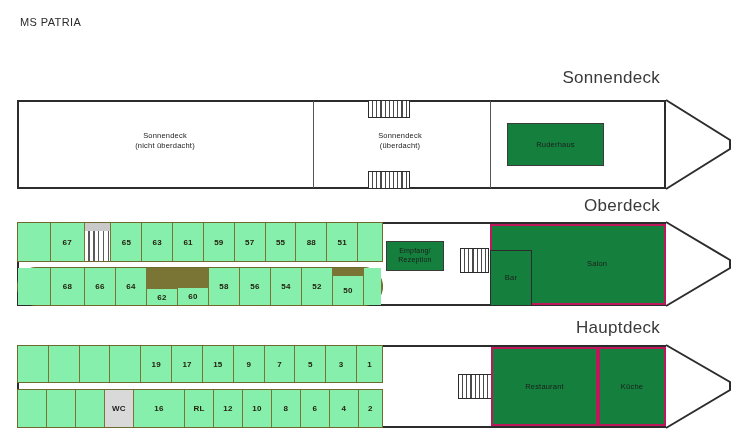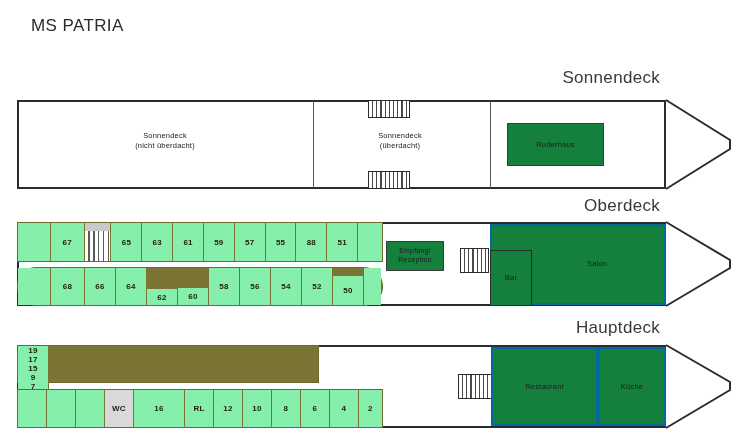--- a/index.html
+++ b/index.html
@@ -10,22 +10,22 @@
     width: 750px; height: 448px;
     position: relative;
     font-family: "Liberation Sans", "DejaVu Sans", sans-serif;
     overflow: hidden;
     -webkit-font-smoothing: antialiased;
   }
 
   
   #ship-title {
     position: absolute;
-    left: 31px; top: 16px;
-    font-size: 17px;
+    left: 20px; top: 16px;
+    font-size: 11px;
     letter-spacing: 0.4px;
     color: #2b2b2b;
     white-space: nowrap;
   }
 
   
   .deck-caption {
     position: absolute;
     font-size: 17px;
     color: #3a3a3a;
@@ -60,21 +60,21 @@
     background: #15803d;
     display: flex;
     align-items: center;
     justify-content: center;
     text-align: center;
     font-size: 7.5px;
     color: #1c1c1c;
     line-height: 1.25;
     letter-spacing: 0.2px;
   }
-  .room.thick { border: 2px solid #0369a1; }
+  .room.thick { border: 2px solid #be185d; }
 
   
   .area-label {
     position: absolute;
     text-align: center;
     font-size: 7.5px;
     color: #1c1c1c;
     line-height: 1.35;
     letter-spacing: 0.2px;
     white-space: pre-line;
@@ -260,21 +260,21 @@
 
 <div class="deck">
 
   <div class="hull-body" style="left:17px; top:345px; width:649px; height:83px;"></div>
 
   <svg class="bow-svg" style="left:664px; top:343px;" width="74" height="87" viewBox="0 0 74 87">
     <path d="M2,2 L66,39 L66,47 L2,85" fill="#ffffff" stroke="#2c2c2c" stroke-width="2" stroke-linejoin="miter"></path>
     <line x1="66" y1="39" x2="66" y2="47" stroke="#2c2c2c" stroke-width="2"></line>
   </svg>
 
-  <div class="cabin-row" style="left:17px; top:345px; width:302px; height:38px;flex-direction:column;" id="hd-top">
+  <div class="cabin-row" style="left:17px; top:345px; width:366px; height:38px;" id="hd-top">
       <div class="cabin empty" style="width: 31px;"></div>
       <div class="cabin empty" style="width: 31px;"></div>
       <div class="cabin empty" style="width: 31px;"></div>
       <div class="cabin empty" style="width: 31px;"></div>
       <div class="cabin" style="width: 31px;">
         <span>19</span>
       </div>
       <div class="cabin" style="width: 31px;">
         <span>17</span>
       </div>

